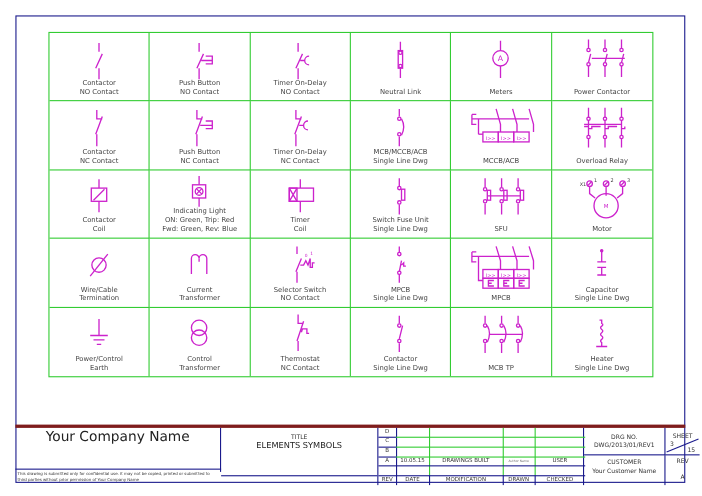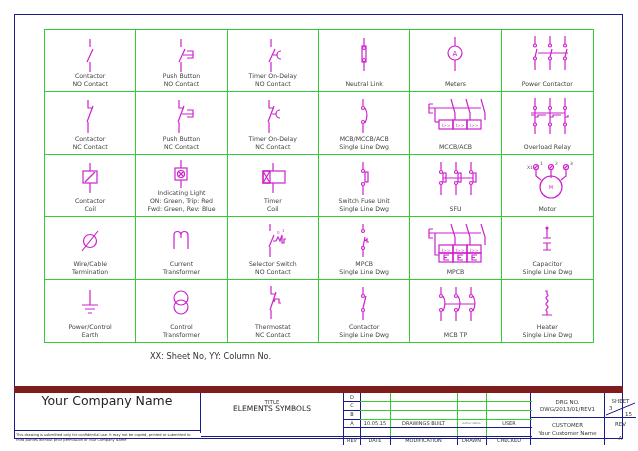--- a/index.html
+++ b/index.html
@@ -5,21 +5,21 @@
   html, body { margin:0; padding:0; background:#ffffff; }
   body { width:638px; height:451px; position:relative; overflow:hidden; font-family:"DejaVu Sans", sans-serif; color:#333; }
   .frame { position:absolute; left:14px; top:14px; width:609px; height:425px; border:1px solid #1a1a8c; box-sizing:border-box; }
   .grid { position:absolute; left:44px; top:29px; width:550px; height:314px; display:grid; grid-template-columns:repeat(6, 1fr); grid-template-rows:repeat(5, 1fr); border:1px solid #33cc33; box-sizing:border-box; }
   .cell { border-right:1px solid #33cc33; border-bottom:1px solid #33cc33; position:relative; box-sizing:border-box; }
   .cell:nth-child(6n) { border-right:none; }
   .cell:nth-last-child(-n+6) { border-bottom:none; }
   .cell svg { position:absolute; left:50%; top:4px; transform:translateX(-50%); width:88px; height:40px; overflow:visible; }
   .cell .lbl { position:absolute; left:0; right:0; bottom:3px; text-align:center; font-size:6.2px; line-height:8px; color:#444; white-space:pre-line; }
   .ref { position:absolute; font-size:8.2px; color:#333; line-height:13px; }
-  .tb { position:absolute; left:14px; top:386px; width:609px; height:53px; border-top:7px solid #7f1d1d; box-sizing:border-box; }
+  .tb { position:absolute; left:14px; top:386px; width:609px; height:53px; border-top:3px solid #7f1d1d; box-sizing:border-box; }
   .tb-cell { position:absolute; box-sizing:border-box; border-color:#1a1a8c; border-style:solid; border-width:0; }
   .t-center { text-align:center; }
   .rev-row { position:absolute; height:9px; font-size:5px; line-height:9px; text-align:center; color:#333; }
 </style>
 </head>
 <body>
 
 <div class="frame"></div>
 
 <div class="grid">
@@ -312,21 +312,20 @@
   <div class="cell">
     <svg viewBox="0 0 88 40" stroke="#cc22cc" stroke-width="1.2" fill="none">
         <path d="M42 7 H44 V10 Q46 11 44 12.5 Q42 14 44 15.5 Q46 17 44 18.5 Q42 20 44 21.5 Q46 23 44 24.5 Q42 26 44 27.5 V31 M39 31 H49"></path>
       </svg>
     <div class="lbl">Heater
 Single Line Dwg</div>
   </div>
 </div>
 
 <div class="ref" style="left:150px;top:350px;">
-  <div>XX: Sheet No, YY: Column No.</div>
 </div>
 <div class="ref" style="left:365px;top:350px;">
 </div>
 
 <div class="tb">
 
   <div class="tb-cell t-center" style="left:0;top:0;width:187px;height:40px;border-right-width:1px;font-size:12.5px;line-height:16px;color:#222;">Your Company Name</div>
   <div class="tb-cell" style="left:0;top:37px;width:187px;height:15px;border-top-width:1px;font-size:3.6px;line-height:5px;padding:2px 2px 0 2px;color:#333;">This drawing is submitted only for confidential use. It may not be copied, printed or submitted to third parties without prior permission of Your Company Name</div>
 
   <div class="tb-cell t-center" style="left:187px;top:0;width:142px;height:16px;font-size:5.5px;line-height:18px;">TITLE</div>

